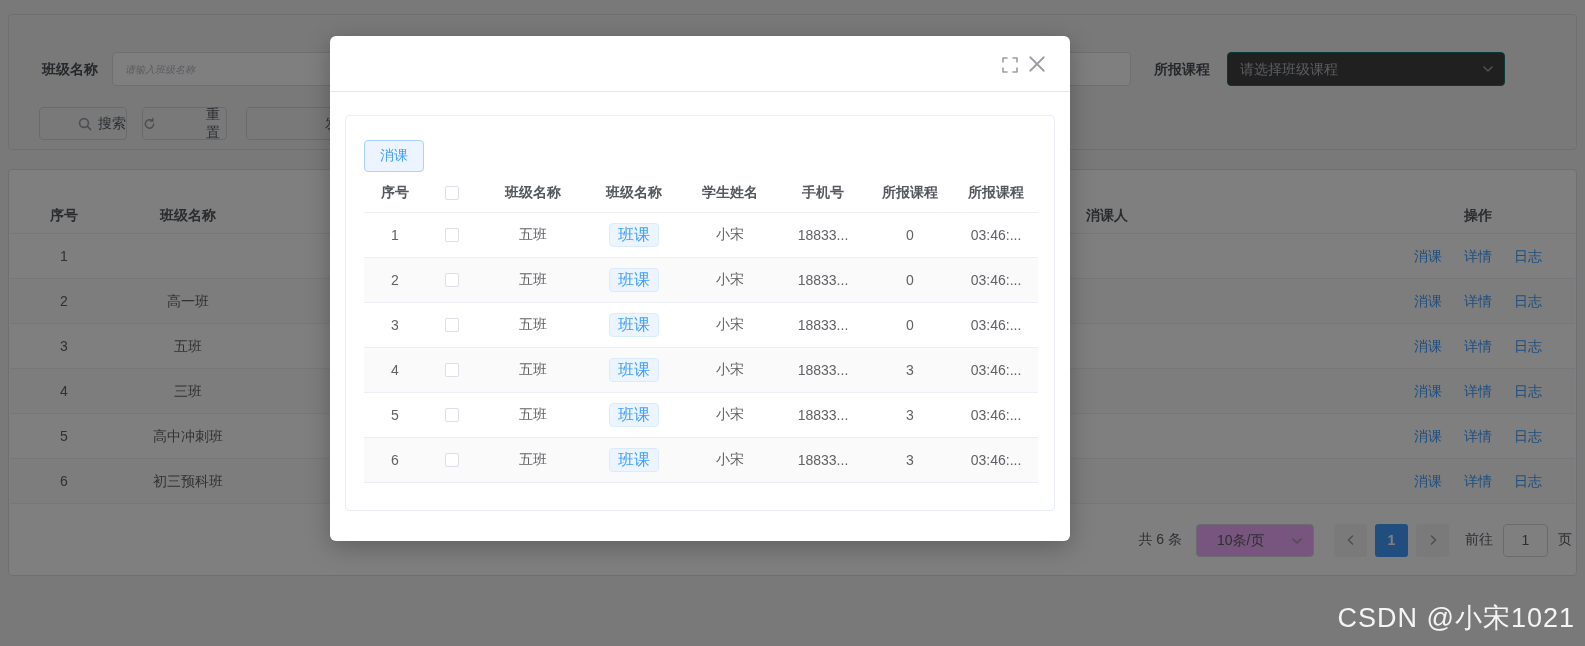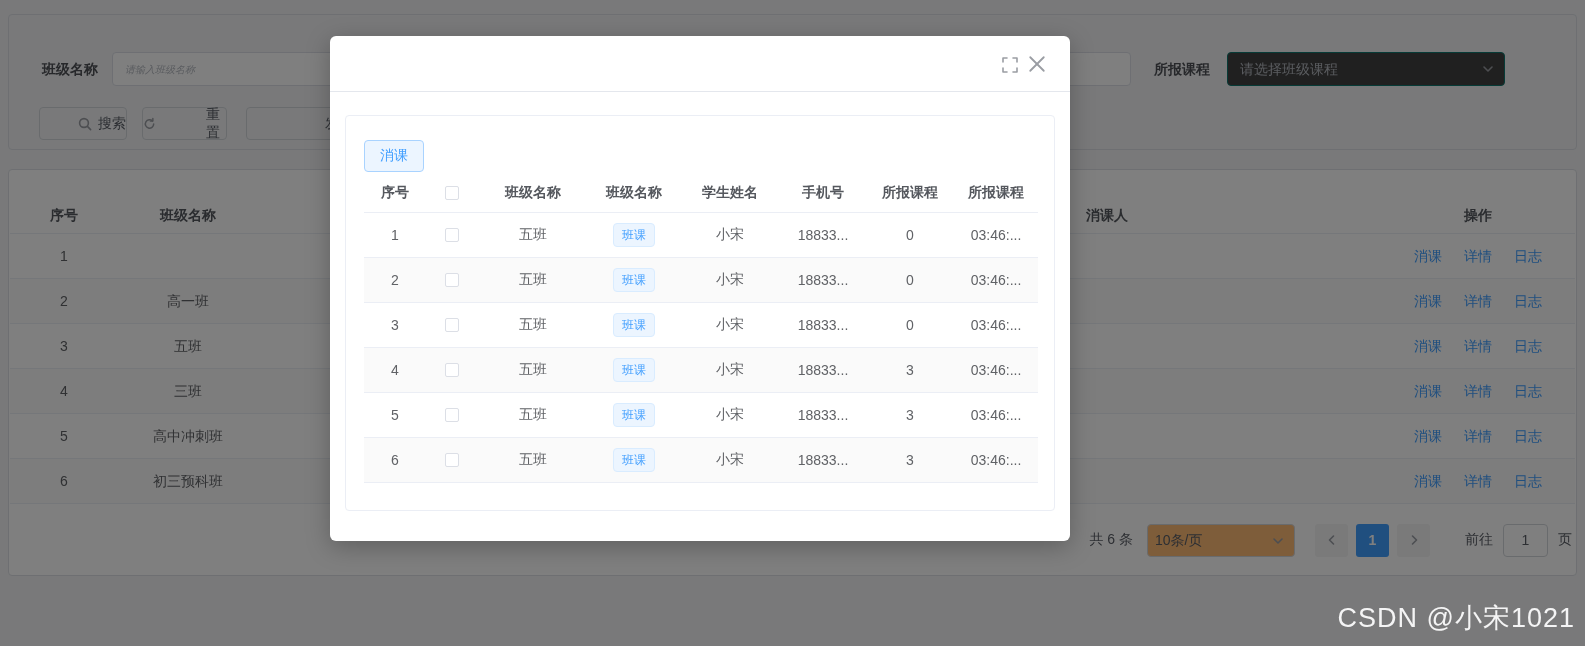--- a/index.html
+++ b/index.html
@@ -44,34 +44,34 @@
   .c-ctime { left:1185px; width:200px; }
   .c-ops   { left:1368px; width:200px; display:flex; justify-content:center; gap:22px; }
   .bg-row .c-ops { position:absolute; }
   a.op { color:#409eff; text-decoration:none; line-height:44px; cursor:pointer; }
   
   #pagination {
     position:absolute; right:4px; top:352px; height:36px;
     display:flex; align-items:center; font-size:14px; color:#5a5e66;
   }
   #page-size-select {
-    position:relative; width:148px; height:33px; margin:0 16px 0 14px;
-    border:1px solid #d3d6db; border-radius:4px; background:#fdba74;
-    line-height:31px; padding-left:7px; color:#5a5e66; cursor:pointer;
+    position:relative; width:118px; height:33px; margin:0 16px 0 14px;
+    border:1px solid #d3d6db; border-radius:4px; background:#f0abfc;
+    line-height:31px; padding-left:20px; color:#5a5e66; cursor:pointer;
   }
   #page-size-select svg { position:absolute; right:10px; top:10px; }
   .pager-btn {
     width:33px; height:33px; border:none; border-radius:3px; background:#f4f4f5;
     display:flex; align-items:center; justify-content:center; cursor:pointer; margin:0 4px;
   }
   .pager-num {
     width:33px; height:33px; border-radius:3px; background:#409eff; color:#fff;
     display:flex; align-items:center; justify-content:center; font-weight:bold; margin:0 4px; cursor:pointer;
   }
-  #goto-label { margin:0 10px 0 31px; }
+  #goto-label { margin:0 10px 0 12px; }
   #goto-input {
     width:45px; height:33px; border:1px solid #d3d6db; border-radius:4px; background:#fff;
     text-align:center; font-size:14px; color:#5a5e66; outline:none;
     font-family:"Liberation Sans", sans-serif;
   }
   #page-unit { margin-left:10px; }
   
   #overlay { position:absolute; inset:0; background:rgba(0,0,0,0.5); z-index:10; }
   #modal {
     position:absolute; left:330px; top:36px; width:740px; height:505px; z-index:20;
@@ -90,21 +90,21 @@
     font-size:14px; cursor:pointer; font-family:"Liberation Sans", sans-serif;
   }
   #modal-table { position:absolute; left:18px; top:58px; width:674px; border-collapse:collapse; table-layout:fixed; }
   #modal-table th { height:38px; font-weight:bold; color:#55585e; border-bottom:1px solid #ebeef5; text-align:center; font-size:14px; }
   #modal-table td { height:45px; text-align:center; color:#606266; border-bottom:1px solid #ebeef5; font-size:14px; }
   #modal-table tr.stripe td { background:#fafafa; }
   .checkbox { width:14px; height:14px; border:1px solid #dcdfe6; border-radius:2px; background:#fff; margin:0 auto; cursor:pointer; }
   .tag {
     display:inline-block; height:24px; line-height:22px; padding:0 8px;
     background:#ecf5ff; border:1px solid #d9ecff; border-radius:4px;
-    color:#409eff; font-size:12px;
+    color:#409eff; font-size:16px;
   }
   
   #watermark {
     position:absolute; right:10px; bottom:10px; z-index:30;
     color:rgba(255,255,255,0.92); font-size:27px; letter-spacing:1px;margin-top:43px;
   }
   svg.stroke { stroke:#9a9da3; stroke-width:1.6; fill:none; stroke-linecap:round; stroke-linejoin:round; }
 </style>
 </head>
 <body>

